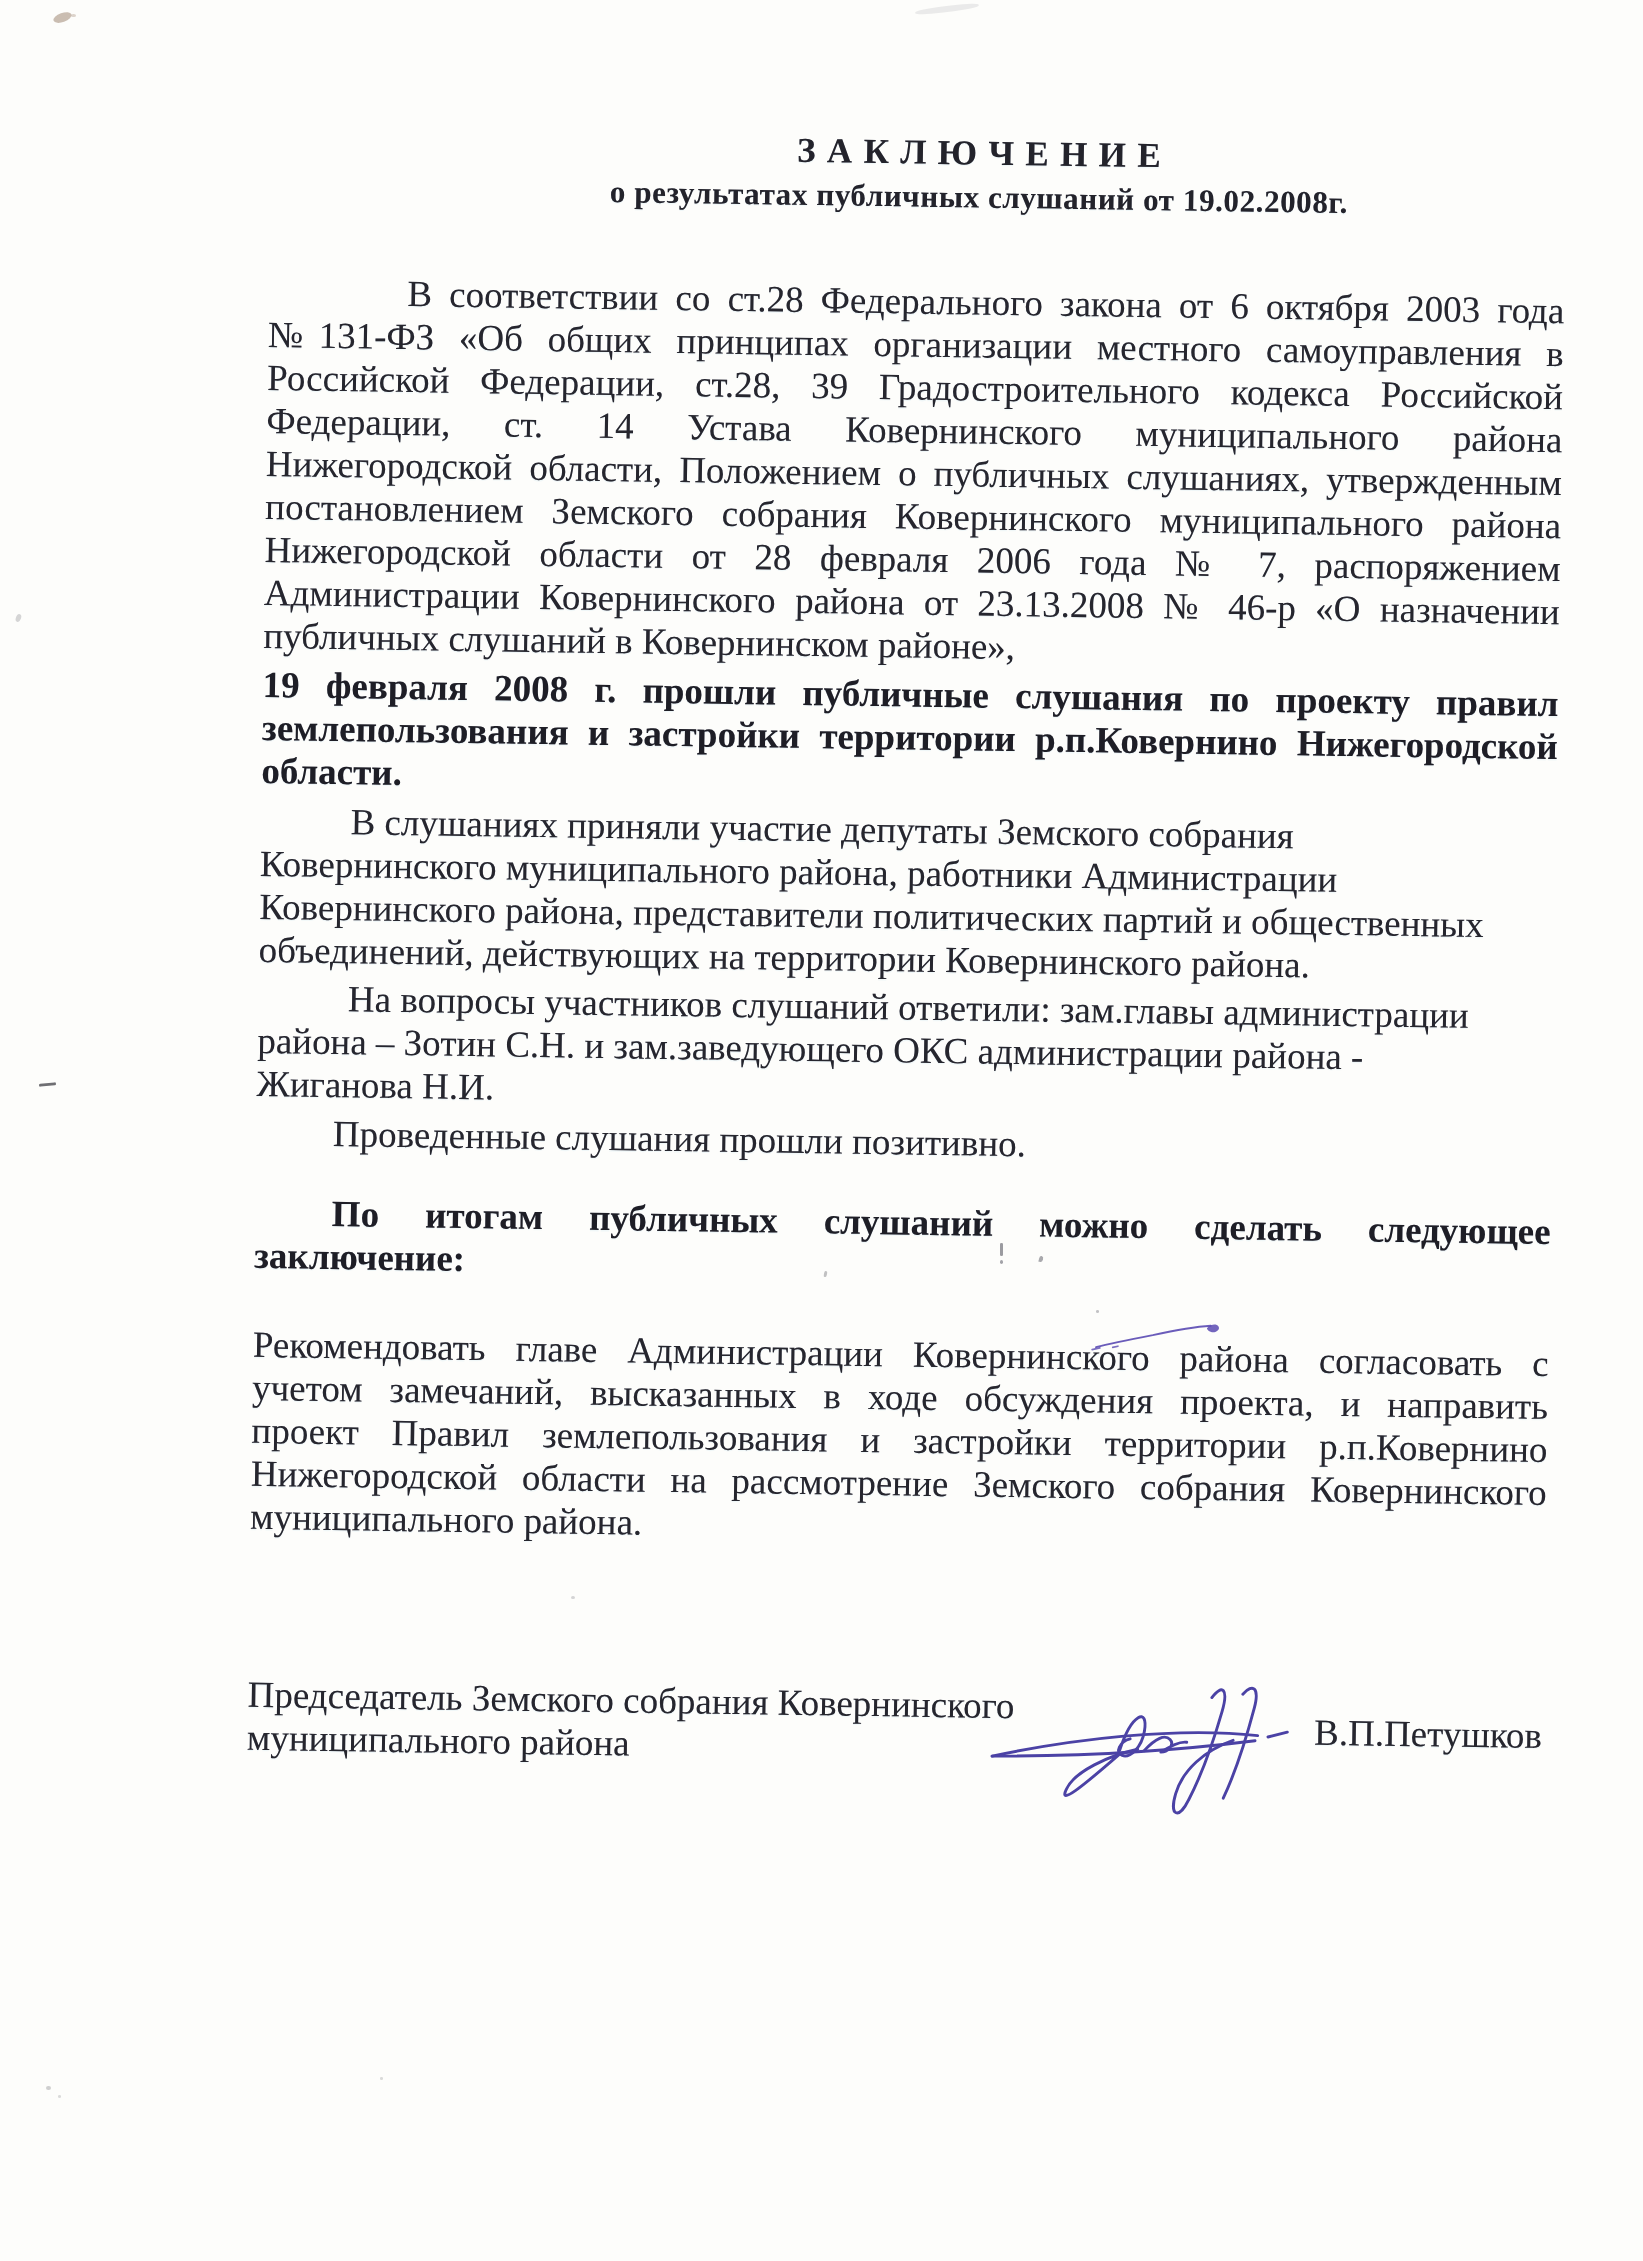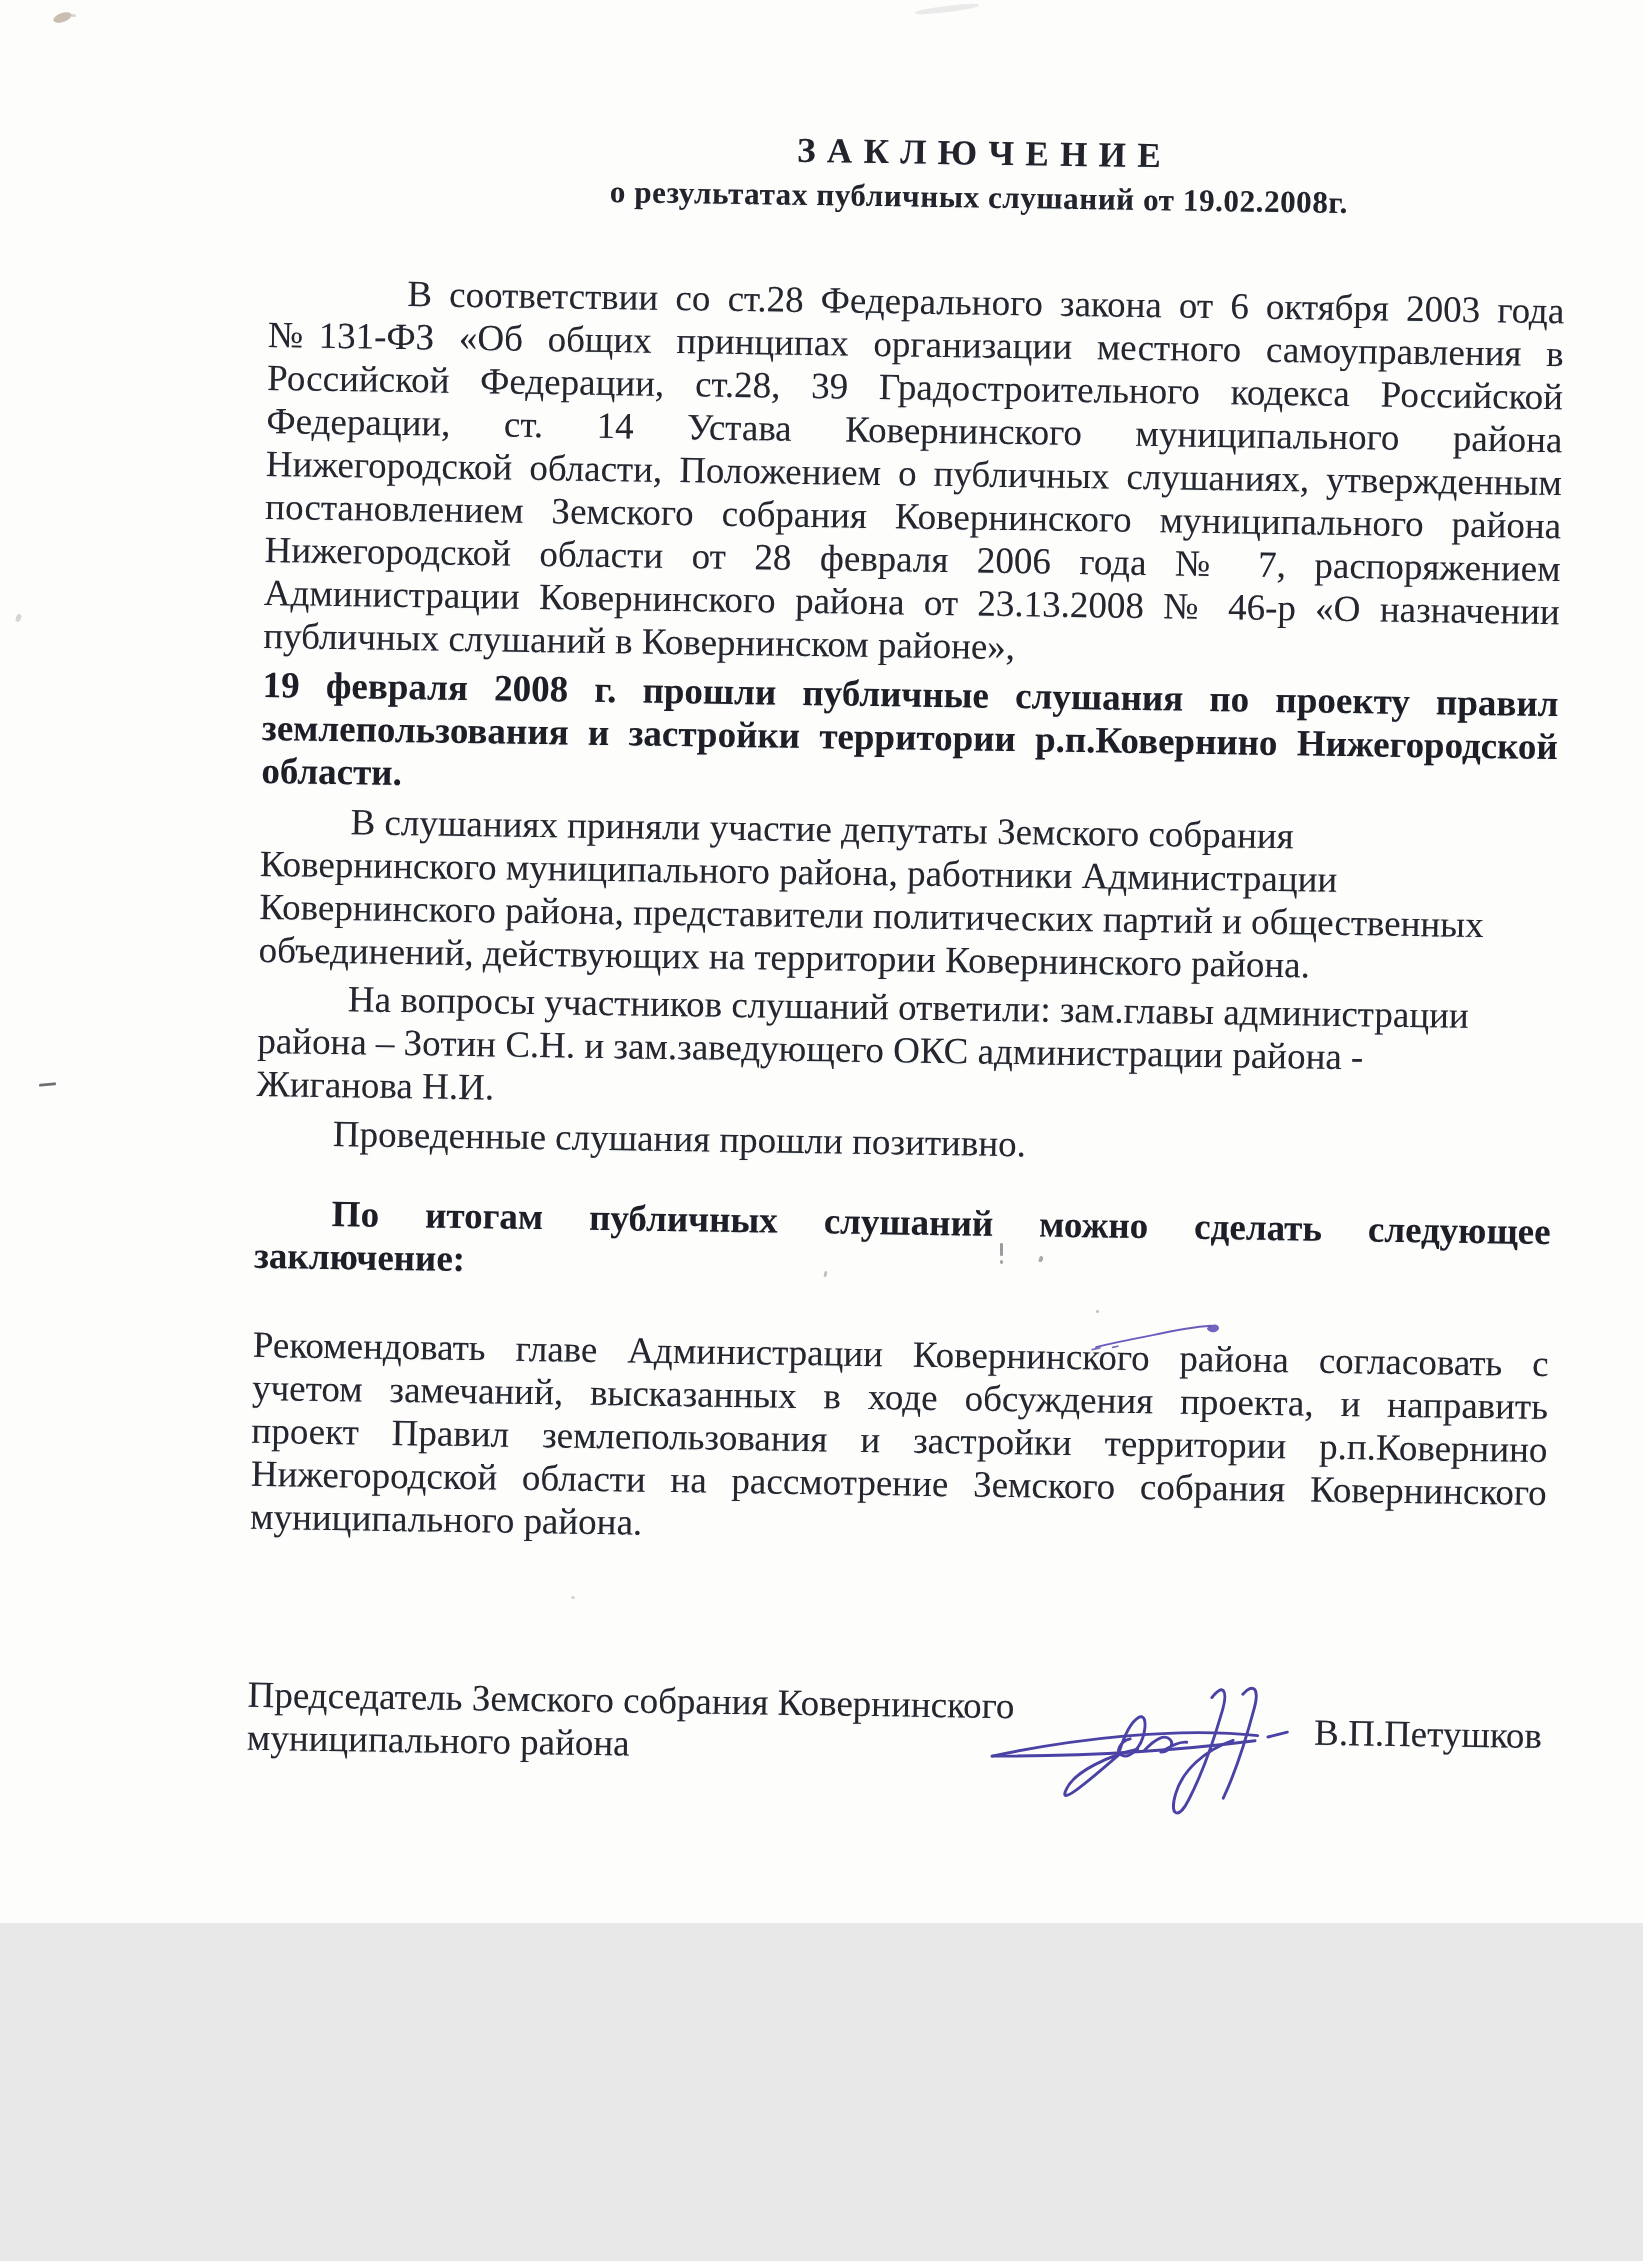--- a/index.html
+++ b/index.html
@@ -1,18 +1,18 @@
 <!DOCTYPE html>
 <html style="font-size:10.3px"><head>
 <meta charset="utf-8">
 <style>
   html,body{margin:0;padding:0;background:#e8e8e8;}
   .page{
     position:relative;
-    width:1644px;height:1923px;
+    width:1644px;height:2261px;
     background:#fdfdfb;
     overflow:hidden;
     font-family:"Liberation Serif","DejaVu Serif",serif;
     color:#26262e;
   }
   
   .content{
     position:absolute;left:271px;top:120px;width:1296px;
     transform:rotate(0.85deg);
     transform-origin:0 0;

